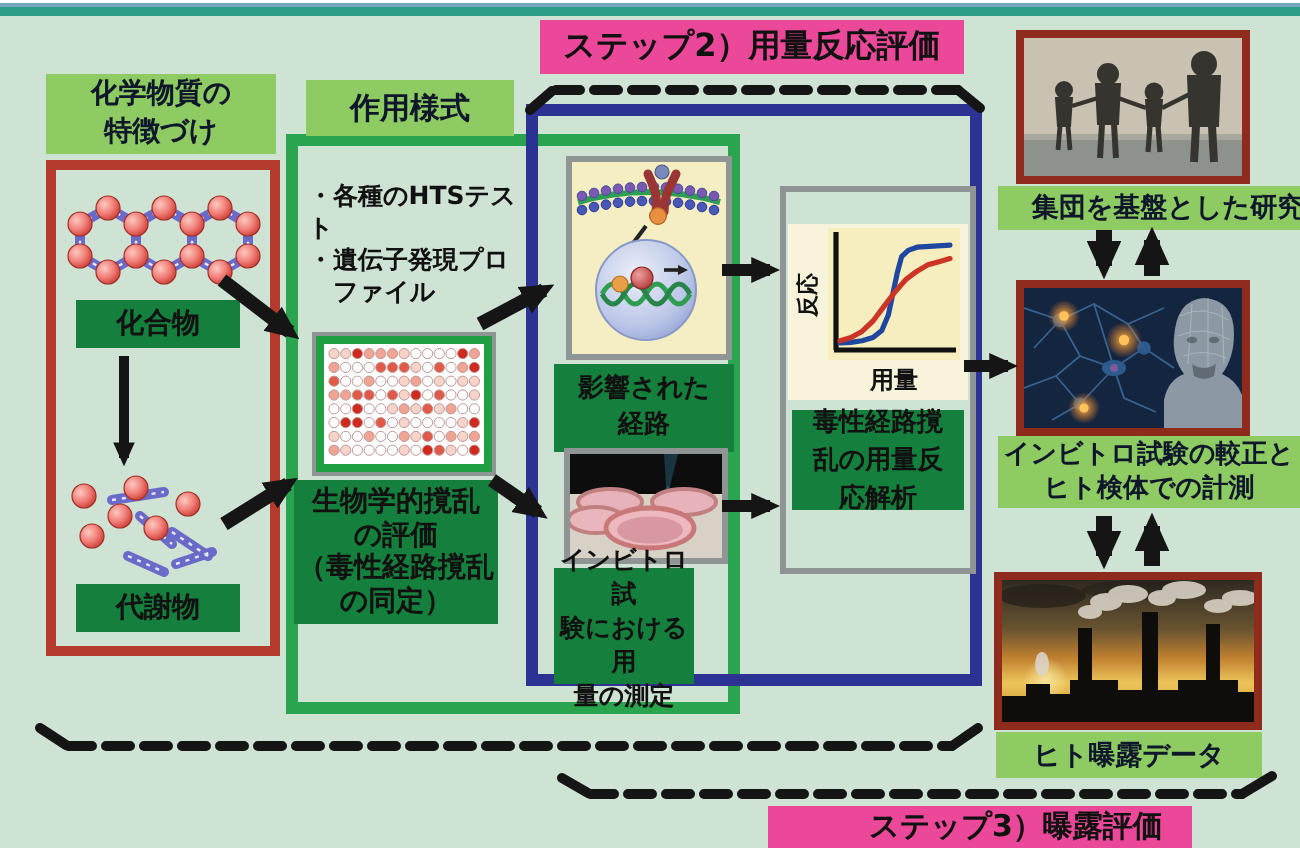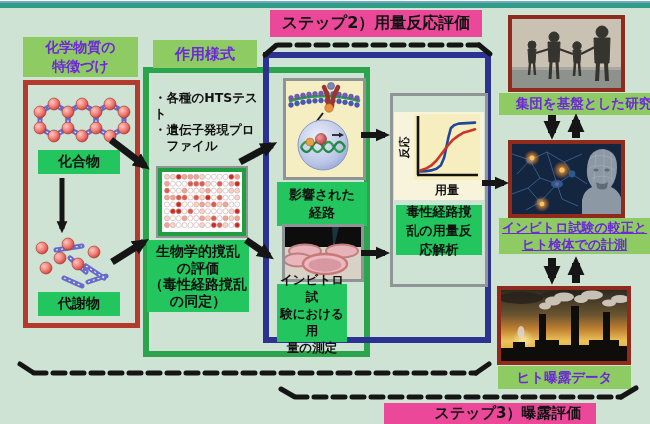--- a/index.html
+++ b/index.html
@@ -2,22 +2,22 @@
 <html><head>
 <meta charset="utf-8">
 <style>
   html,body{margin:0;padding:0;background:#fff;}
   #stage{position:relative;width:650px;height:424px;background:#cfe3d4;overflow:hidden;
          font-family:"DejaVu Sans","Liberation Sans",sans-serif;color:#111;}
   .abs{position:absolute;}
   .preline{white-space:pre-line;}
   .flexc{display:flex;align-items:center;justify-content:center;text-align:center;}
   .banner{background:#ec4899;font-weight:700;color:#111;}
-  .glabel{background:#8ecb63;font-weight:700;color:#6d28d9;}
-  .llabel{background:#22c55e;font-weight:700;color:#111;}
+  .glabel{background:#8ecb63;font-weight:700;color:#0f172a;}
+  .llabel{background:#15803d;font-weight:700;color:#111;}
   .photo{border:4px solid #8f2b1d;box-sizing:border-box;}
   .grayframe{border:3px solid #8f9494;box-sizing:border-box;}
   #top-strip{left:0;top:0;width:650px;height:10px;
     background:linear-gradient(to bottom,#fdfdfd 0 15%,#74a8bc 15% 34%,#2f9c87 34% 78%,#cfe3d4 78% 100%);}
   #red-box{left:23px;top:80px;width:117px;height:248px;border:5px solid #b53a2e;box-sizing:border-box;}
   #green-box{left:143px;top:67px;width:227px;height:290px;border:6px solid #2aa44d;box-sizing:border-box;}
   #blue-box{left:263px;top:52px;width:228px;height:291px;border:6px solid #2b3292;box-sizing:border-box;}
   #overlay{left:0;top:0;width:650px;height:424px;pointer-events:none;}
   svg{display:block;}
 </style>
@@ -386,21 +386,21 @@
           <path d="M92,5 L92,42"></path>
           <path d="M99,9 L100,38"></path>
       </g>
       <g fill="#5a646c" opacity="0.85">
         <ellipse cx="84" cy="26" rx="2.6" ry="1.6"></ellipse>
           <ellipse cx="95" cy="26" rx="2.6" ry="1.6"></ellipse>
         <path d="M84,38 q6,4 12,0 l-1,6 q-5,3 -10,0 Z"></path>
       </g>
     </svg>
   </div>
-  <div class="abs glabel flexc preline" style="left:499px;top:218px;width:151px;height:36px;font-size:13px;line-height:17px;text-decoration:underline;">インビトロ試験の較正と
+  <div class="abs glabel flexc preline" style="left:499px;top:218px;width:151px;height:36px;font-size:13px;line-height:17px;">インビトロ試験の較正と
 ヒト検体での計測</div>
 
   <div class="abs photo" style="left:497px;top:286px;width:134px;height:79px;">
     <svg width="126" height="71" viewBox="0 0 126 71">
       <defs>
         <linearGradient id="sky" x1="0" y1="0" x2="0" y2="1">
           <stop offset="0" stop-color="#2e2a22"></stop>
             <stop offset="0.35" stop-color="#6a5430"></stop>
           <stop offset="0.55" stop-color="#c08030"></stop>
             <stop offset="0.72" stop-color="#ecc45a"></stop>

